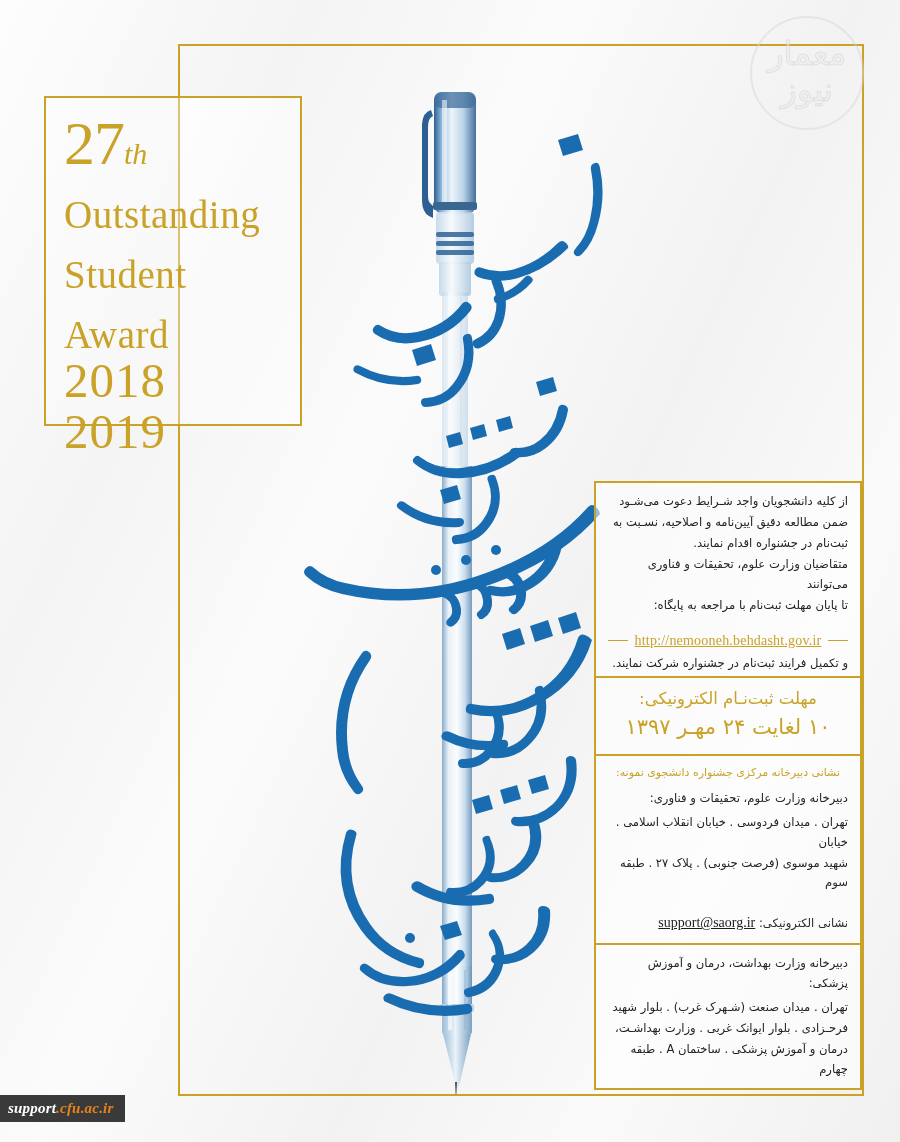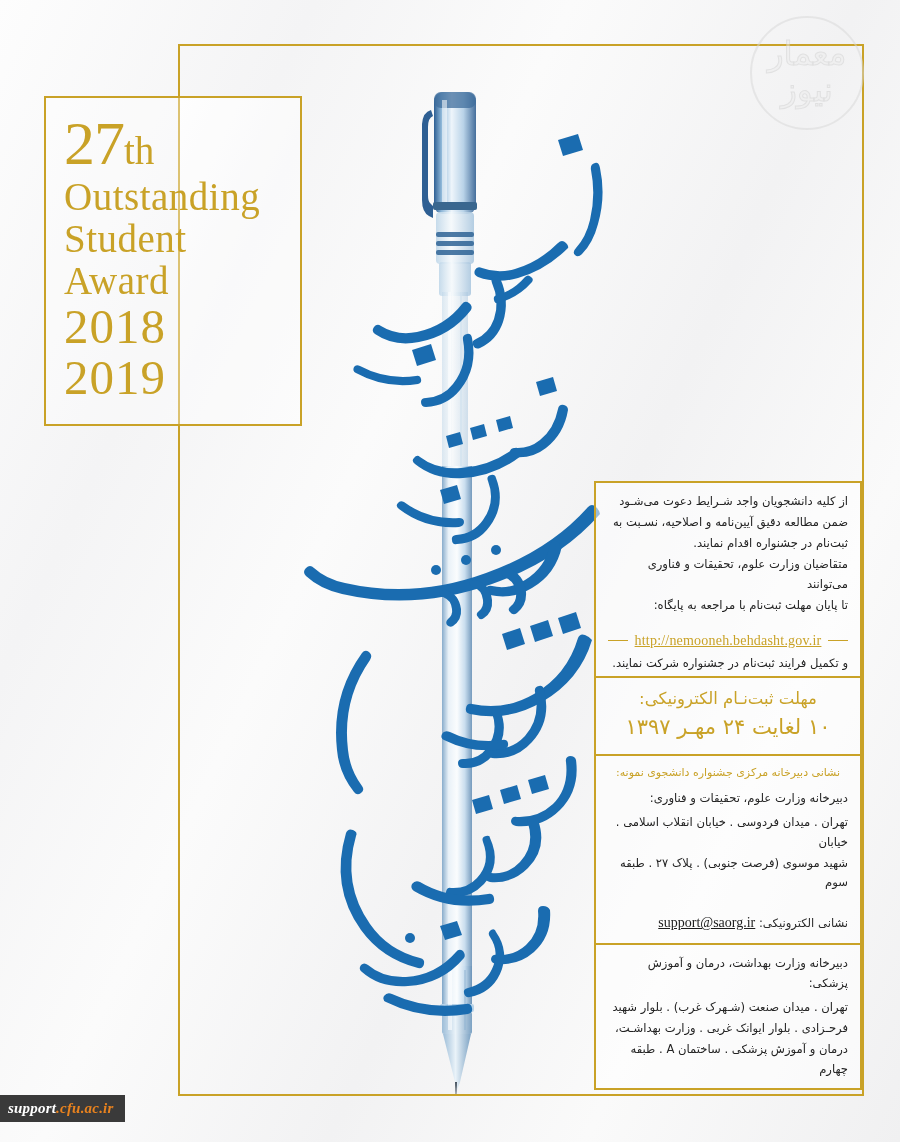--- a/index.html
+++ b/index.html
@@ -38,23 +38,23 @@
 
   
   .title-en{
     position:absolute;left:64px;top:112px;width:240px;
     color:#c9a227;
     font-family:"Liberation Serif", serif;
     line-height:1.0;
     text-align:left;
   }
   .title-en .l-num{font-size:62px;letter-spacing:-1px;display:inline-block;}
-  .title-en .l-sup{font-size:39px;}
+  .title-en .l-sup{font-size:30px;font-style:italic;}
   .t-row{display:block;}
-  .t-word{font-size:39px;display:block;margin-top:3px;letter-spacing:0.5px;}
+  .t-word{font-size:39px;display:block;margin-top:21px;letter-spacing:0.5px;}
   .t-year{font-size:49px;display:block;margin-top:2px;letter-spacing:1px;}
 
   
   .pen{position:absolute;left:398px;top:86px;width:120px;height:1010px;pointer-events:none;}
 
   
   .calligraphy{position:absolute;left:300px;top:120px;width:330px;height:900px;}
   .calligraphy svg{width:100%;height:100%;}
   .calli-text{
     position:absolute;left:0;top:0;width:0;height:0;

